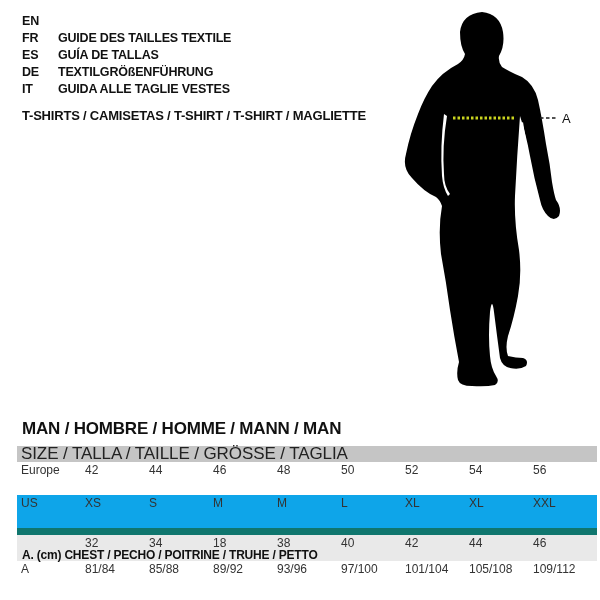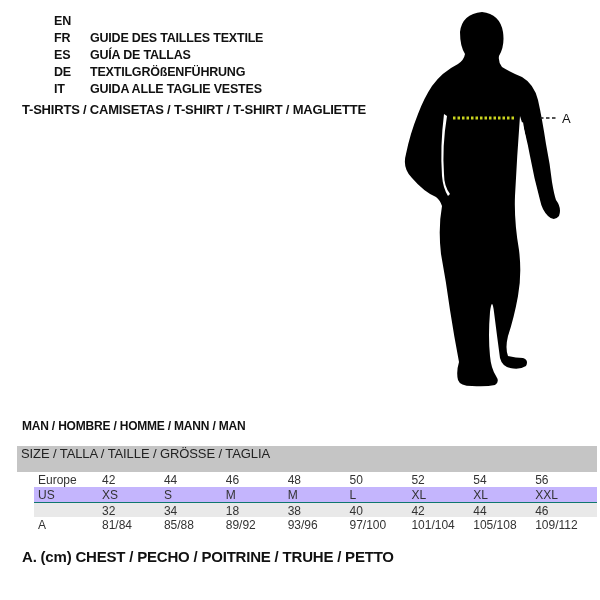--- a/index.html
+++ b/index.html
@@ -5,46 +5,46 @@
   html,body{margin:0;padding:0;}
   body{
     width:600px;height:600px;background:#ffffff;position:relative;overflow:hidden;
     font-family:"Liberation Sans","DejaVu Sans",sans-serif;color:#111;
   }
   .abs{position:absolute;}
 
   
   .lang-list{left:22px;top:13px;font-size:12.5px;font-weight:bold;letter-spacing:-0.2px;}
   .lang-row{display:flex;height:17px;line-height:17px;}
-  .lang-code{width:36px;margin-left:32px;}
+  .lang-code{width:36px;}
   .lang-label{white-space:nowrap;}
 
   
-  .categories{left:22px;top:101px;font-size:13px;font-weight:bold;letter-spacing:-0.2px;line-height:17.5px;white-space:nowrap;}
+  .categories{left:22px;top:107px;font-size:13px;font-weight:bold;letter-spacing:-0.2px;line-height:17.5px;white-space:nowrap;}
 
   
   .figure-wrap{left:396px;top:6px;width:182px;height:390px;}
 
   
-  .section-title{left:22px;top:419px;font-size:12px;font-weight:bold;letter-spacing:-0.2px;}
+  .section-title{left:22px;top:419px;font-size:17px;font-weight:bold;letter-spacing:-0.2px;}
 
   
   .size-table{left:17px;top:446px;width:580px;font-size:12px;color:#333;}
   .size-table-header{
-    background:#c5c5c5;height:26px;line-height:15px;padding-left:4px;
-    font-size:13px;color:#222;letter-spacing:-0.1px;
+    background:#c5c5c5;height:16px;line-height:15px;padding-left:4px;
+    font-size:17px;color:#222;letter-spacing:-0.1px;
   }
-  .t-row{display:flex;height:15px;line-height:17px;box-sizing:border-box;margin-left:17px;}
-  .t-row.alt{background:#c4b5fd;}
-  .t-row.alt2{background:#e9e9e9;border-top:1px solid #0f766e;}
+  .t-row{display:flex;height:33px;line-height:17px;box-sizing:border-box;}
+  .t-row.alt{background:#0ea5e9;}
+  .t-row.alt2{background:#e9e9e9;border-top:7px solid #0f766e;}
   .t-label{width:64px;padding-left:4px;text-align:left;color:#333;}
   .t-cell{flex:1;text-align:left;}
 
   
-  .footnote{left:22px;top:548px;font-size:15px;font-weight:bold;letter-spacing:-0.2px;}
+  .footnote{left:22px;top:548px;font-size:12px;font-weight:bold;letter-spacing:-0.2px;}
 </style>
 </head>
 <body>
 
 <div class="abs lang-list">
   <div class="lang-row">
     <span class="lang-code">EN</span>
   </div>
   <div class="lang-row">
     <span class="lang-code">FR</span>

